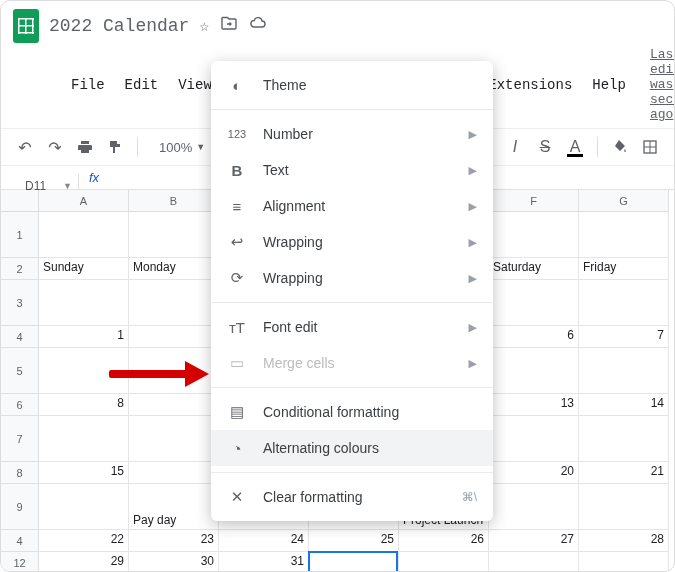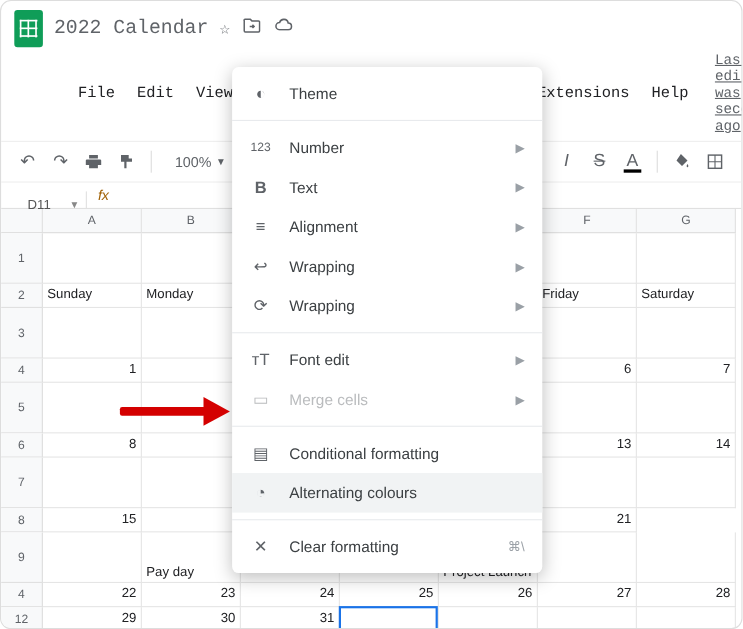--- a/index.html
+++ b/index.html
@@ -54,21 +54,21 @@
   .tb-sep{ width:1px; height:20px; background:#ddd; margin:0 4px;}
   .zoom{ font-size:13px; display:flex; align-items:center; gap:4px;margin-left:11px;}
   .toolbar-right{ margin-left:auto; display:flex; align-items:center; gap:6px;}
   .font-color{ position:relative; }
   .font-color .underline{ position:absolute; bottom:2px; left:4px; right:4px; height:3px; background:#000;}
 
   
   .fxrow{ display:flex; align-items:center; border-bottom:1px solid #e0e0e0; height:24px;}
   .namebox{ width:78px; border-right:1px solid #e0e0e0; height:100%; display:flex; align-items:center; padding-left:24px; font-size:12px; color:#555; gap:4px;margin-top:16px;}
   .namebox .dd{ font-size:9px; color:#888; margin-left:auto; margin-right:6px;}
-  .fx{ font-style:italic; color:#a16207; padding:0 10px; font-size:13px;}
+  .fx{ font-style:italic; color:#1d4ed8; padding:0 10px; font-size:13px;}
 
   
   .sheet{ position:relative; user-select:none;}
   .colhdrs{ display:flex; height:22px;}
   .corner{ width:38px; border-right:1px solid #ddd; border-bottom:1px solid #ddd; background:#f8f9fa;}
   .ch{ flex:0 0 90px; border-right:1px solid #e0e0e0; border-bottom:1px solid #ddd; background:#f8f9fa;
        text-align:center; font-size:11px; color:#5f6368; line-height:22px;}
   .rows{}
   .row{ display:flex;}
   .rh{ width:38px; border-right:1px solid #ddd; border-bottom:1px solid #e0e0e0; background:#f8f9fa;
@@ -249,22 +249,22 @@
         <div class="cell txt"></div>
         <div class="cell txt"></div>
       </div>
       <div class="row short">
         <div class="rh">2</div>
         <div class="cell txt">Sunday</div>
         <div class="cell txt">Monday</div>
         <div class="cell txt"></div>
         <div class="cell txt"></div>
         <div class="cell txt"></div>
+        <div class="cell txt">Saturday</div>
         <div class="cell txt">Friday</div>
-        <div class="cell txt">Saturday</div>
       </div>
       <div class="row tall">
         <div class="rh">3</div>
         <div class="cell txt"></div>
         <div class="cell txt"></div>
         <div class="cell txt"></div>
         <div class="cell txt"></div>
         <div class="cell txt"></div>
         <div class="cell txt"></div>
         <div class="cell txt"></div>
@@ -309,20 +309,21 @@
         <div class="cell txt"></div>
         <div class="cell txt"></div>
       </div>
       <div class="row short">
         <div class="rh">8</div>
         <div class="cell num">15</div>
         <div class="cell num"></div>
         <div class="cell num"></div>
         <div class="cell num"></div>
         <div class="cell num"></div>
+        <div class="cell num">20</div>
         <div class="cell num">21</div>
       </div>
       <div class="row tall">
         <div class="rh">9</div>
         <div class="cell txt">
           <div class="bottom-txt"></div>
         </div>
         <div class="cell txt">
           <div class="bottom-txt">Pay day</div>
         </div>

